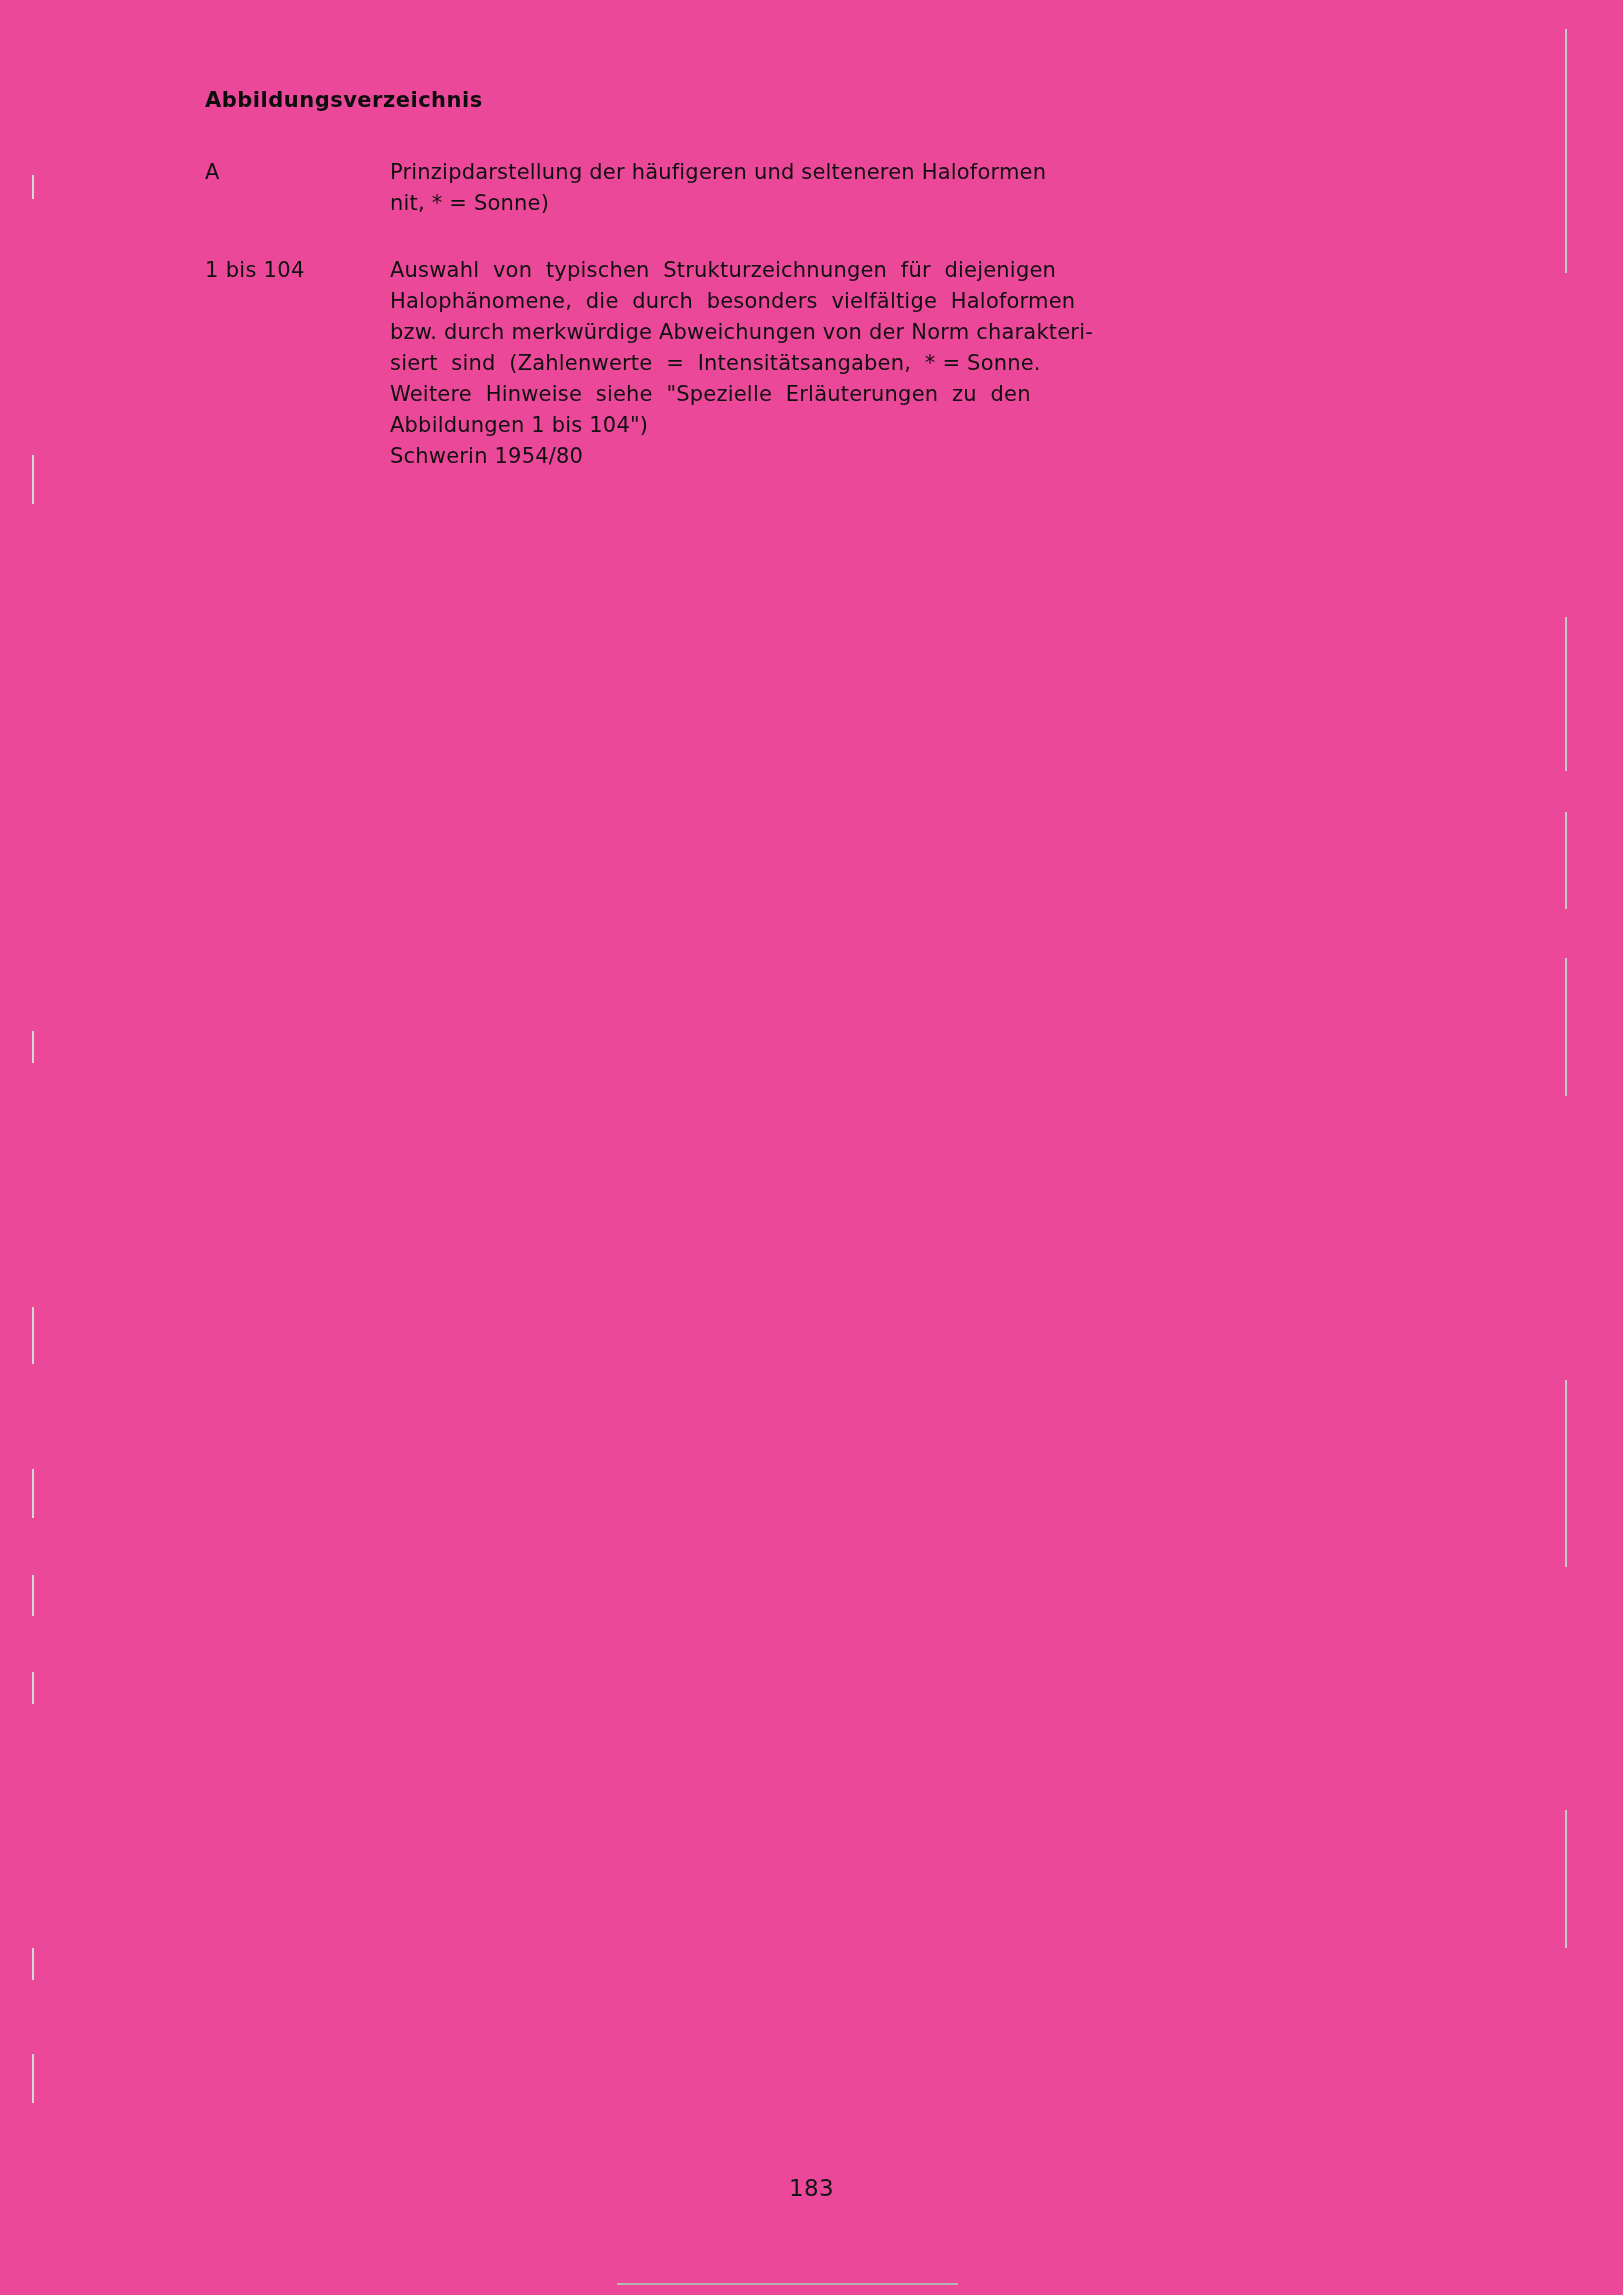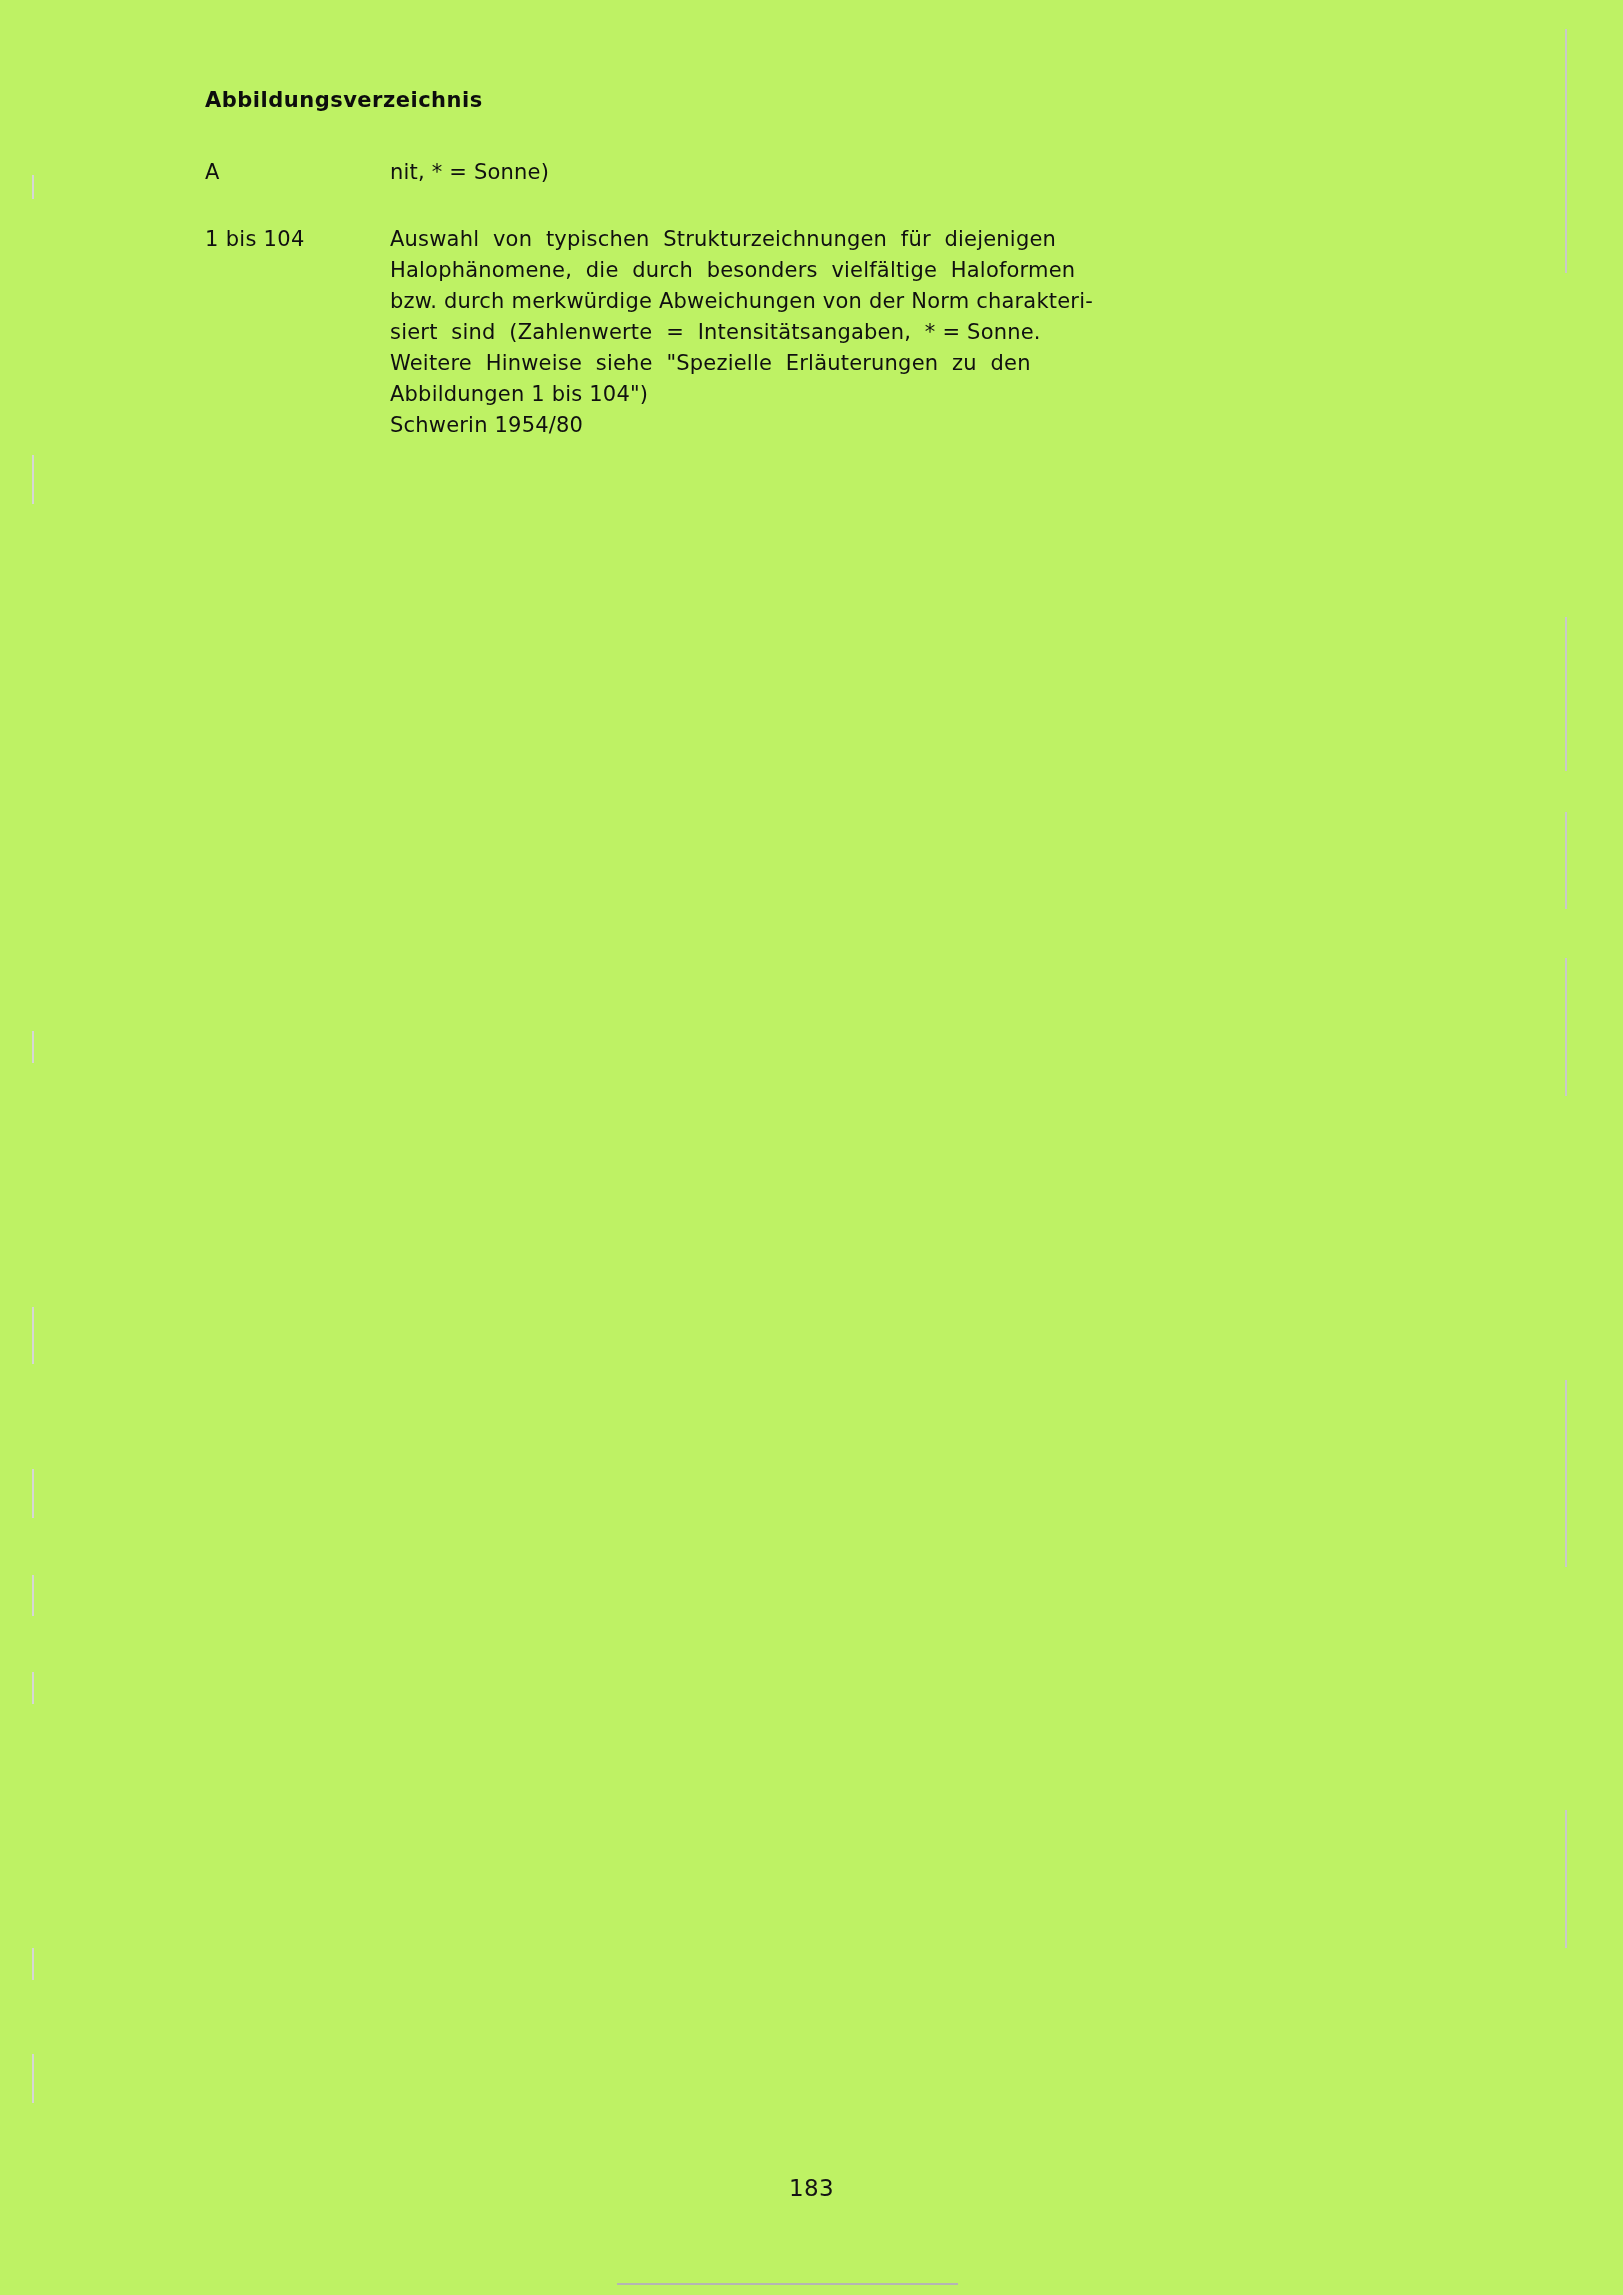--- a/index.html
+++ b/index.html
@@ -4,21 +4,21 @@
 <style>
   html, body {
     margin: 0;
     padding: 0;
     background: #ffffff;
   }
   .page {
     position: relative;
     width: 1623px;
     height: 2295px;
-    background: #bef264;
+    background: #ec4899;
     font-family: "DejaVu Sans", sans-serif;
     color: #111111;
     overflow: hidden;
   }
 
   
   .edge-mark {
     position: absolute;
     background: #c9c9c9;
     width: 1.6px;
@@ -117,20 +117,21 @@
   <div class="edge-mark left" style="left:32px; top:2054px; height:49px;"></div>
 
   <div class="content">
 
     <h1 class="doc-title">Abbildungsverzeichnis</h1>
 
 
     <div class="entry">
       <div class="entry-key">A</div>
       <div class="entry-body">
+        <span class="line">Prinzipdarstellung der häufigeren und selteneren Haloformen</span>
         <span class="line">nit, * = Sonne)</span>
       </div>
     </div>
 
     <div class="entry">
       <div class="entry-key">1 bis 104</div>
       <div class="entry-body">
         <span class="line">Auswahl  von  typischen  Strukturzeichnungen  für  diejenigen</span>
         <span class="line">Halophänomene,  die  durch  besonders  vielfältige  Haloformen</span>
         <span class="line">bzw. durch merkwürdige Abweichungen von der Norm charakteri-</span>

